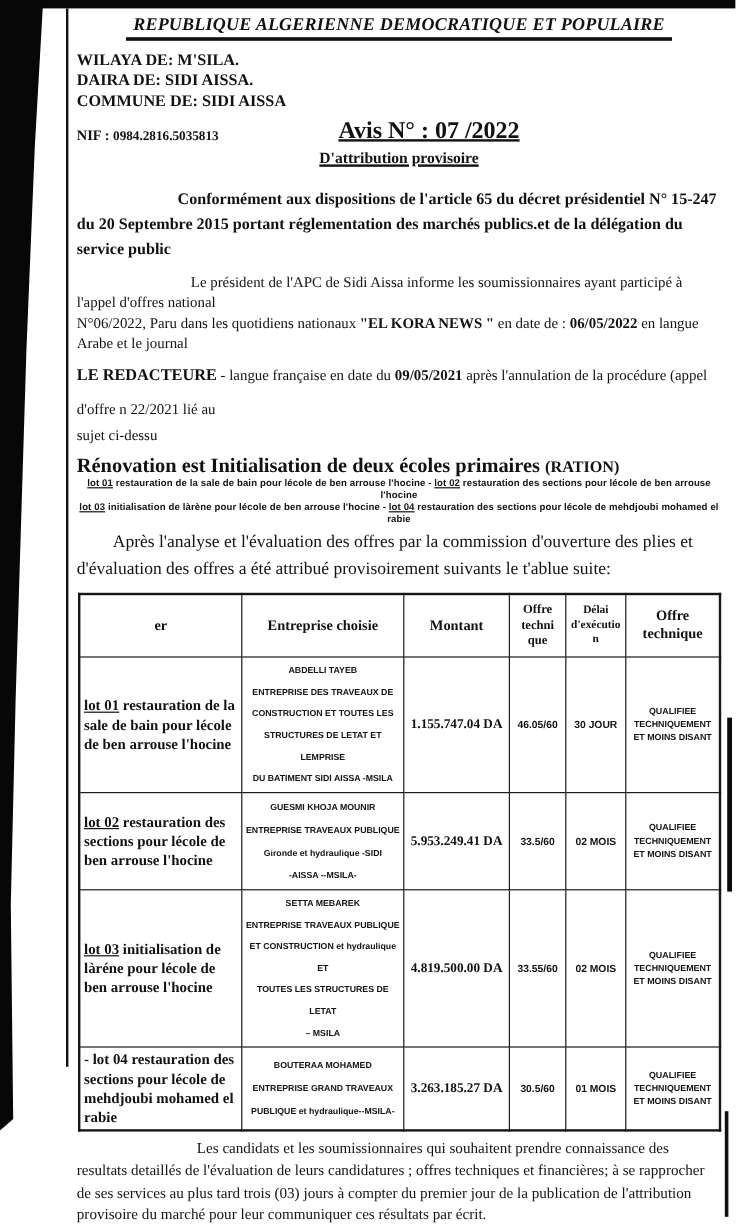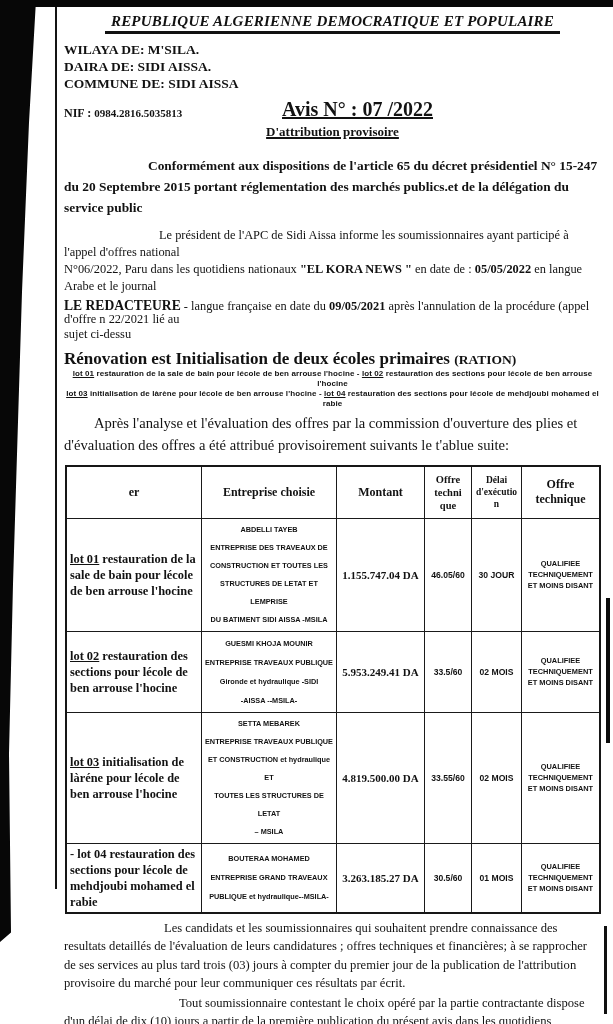--- a/index.html
+++ b/index.html
@@ -30,21 +30,21 @@
   .nif .val{font-size:11px;}
   .avis{flex:1;text-align:center;font-weight:bold;font-size:20px;
     text-decoration:underline;text-decoration-thickness:2px;margin-right:120px;}
   .subtitle{margin-top:3px;text-align:center;font-weight:bold;font-size:13px;
     text-decoration:underline;text-decoration-thickness:2px;}
   .conformement{margin-top:15px;font-weight:bold;font-size:13.4px;line-height:21px;
     text-indent:84px;text-align:left;}
   .intro{margin-top:9px;font-size:12.4px;line-height:17px;}
   .intro .l1{text-indent:95px;}
   .intro .b{font-weight:bold;}
-  .intro .l3{margin-top:4px;line-height:13px;}
+  .intro .l3{margin-top:4px;line-height:28px;}
   .intro .big{font-weight:bold;font-size:13.6px;}
   .sec-title{margin-top:6px;text-align:left;font-weight:bold;font-size:17px;}
   .sec-title .paren{font-size:13.5px;}
   .lots{text-align:center;font-family:"Liberation Sans",sans-serif;
     font-weight:bold;font-size:8px;line-height:10px;letter-spacing:.1px;}
   .lots .u{text-decoration:underline;}
   .apres{margin-top:4px;font-size:14.6px;line-height:21.5px;text-indent:30px;}
   
   table.results{border-collapse:collapse;margin-top:9px;margin-left:1px;
     border:2px solid #161616;table-layout:fixed;width:503px;}
@@ -102,21 +102,21 @@
     </div>
     <div class="avis">Avis N° : 07 /2022</div>
   </div>
 
   <div class="subtitle">D'attribution provisoire</div>
 
   <div class="conformement">Conformément aux dispositions  de l'article 65 du décret présidentiel  N° 15-247 du 20 Septembre 2015 portant réglementation des marchés publics.et de la délégation du service public</div>
 
   <div class="intro">
     <div class="l1">Le président de l'APC de Sidi Aissa  informe les soumissionnaires ayant participé à l'appel d'offres national</div>
-    <div class="l2"><span>N°06/2022, Paru dans les quotidiens nationaux </span><span class="b">"EL KORA NEWS "</span><span> en date de : </span><span class="b">05/05/2022</span><span> en langue Arabe  et le journal</span></div>
+    <div class="l2"><span>N°06/2022, Paru dans les quotidiens nationaux </span><span class="b">"EL KORA NEWS "</span><span> en date de : </span><span class="b">06/05/2022</span><span> en langue Arabe  et le journal</span></div>
     <div class="l3"><span class="big">LE REDACTEURE</span><span> - langue française en date du </span><span class="b">09/05/2021</span><span>  après l'annulation de la procédure (appel d'offre n 22/2021 lié au</span></div>
     <div class="l4">sujet ci-dessu</div>
   </div>
 
   <div class="sec-title"><span>Rénovation est Initialisation  de deux écoles primaires </span><span class="paren">(RATION)</span></div>
 
   <div class="lots"><span class="u">lot 01</span><span> restauration de la sale de bain pour lécole de  ben arrouse l'hocine   -  </span><span class="u">lot 02</span><span> restauration  des sections pour lécole de ben arrouse l'hocine</span></div>
   <div class="lots"><span class="u">lot 03</span><span> initialisation de làrène  pour lécole de  ben arrouse l'hocine  -  </span><span class="u">lot 04</span><span> restauration  des sections pour lécole de  mehdjoubi mohamed el rabie</span></div>
 
   <div class="apres">Après l'analyse et l'évaluation des offres par la commission d'ouverture des plies et  d'évaluation des offres a été attribué provisoirement   suivants le t'ablue  suite:</div>

